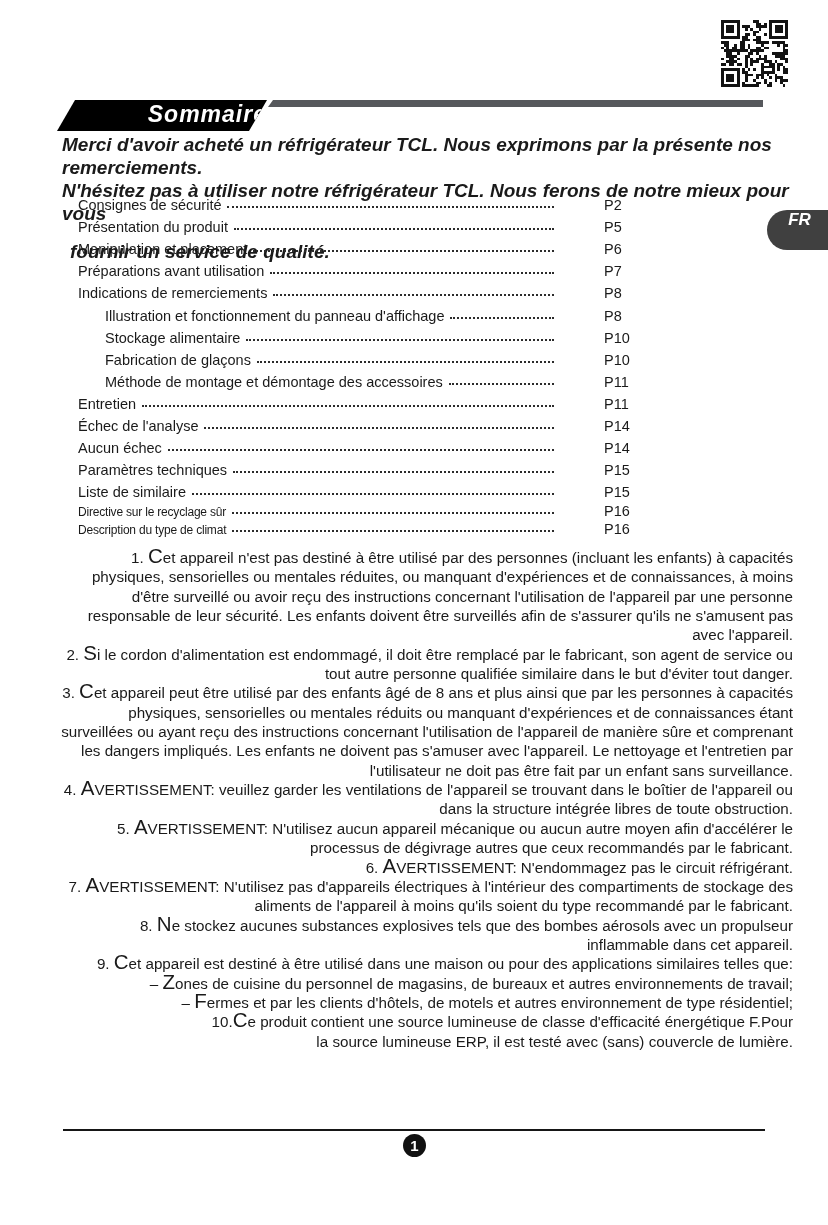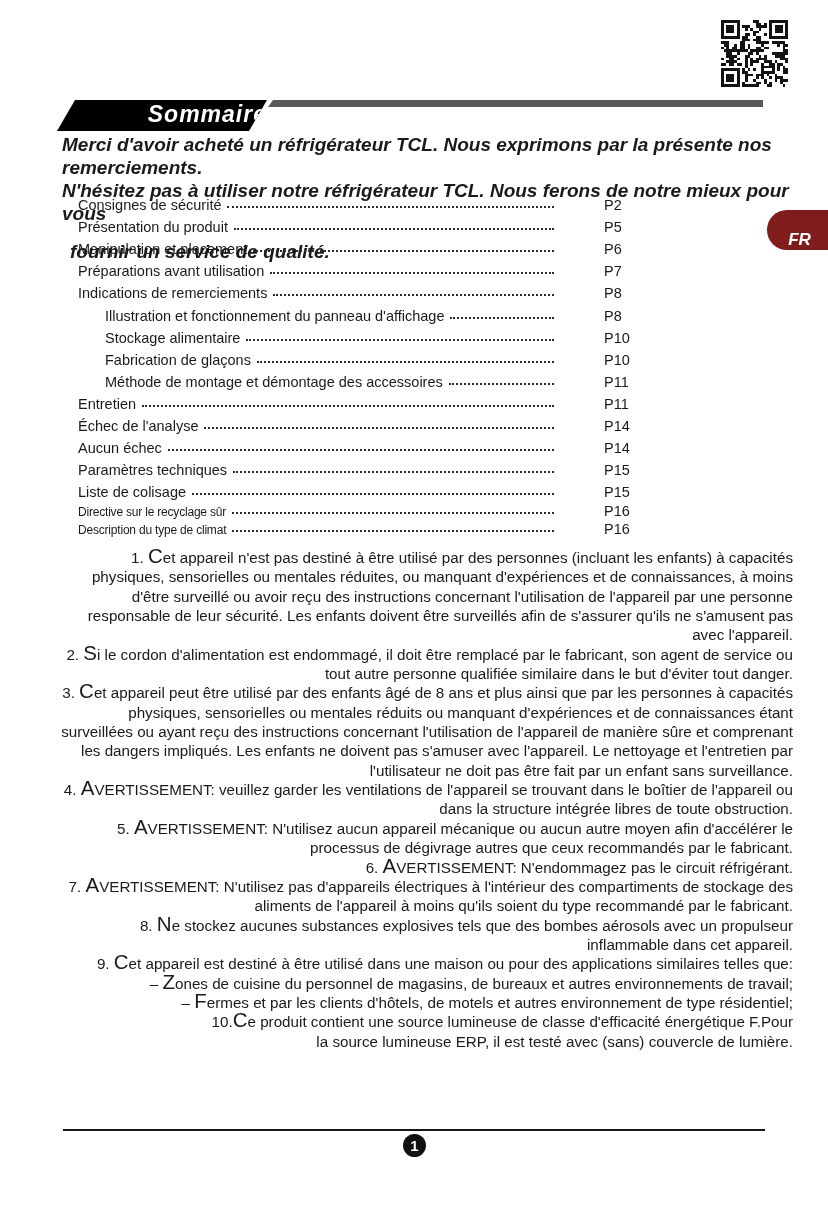--- a/index.html
+++ b/index.html
@@ -43,23 +43,23 @@
   .toc-label { white-space:nowrap; padding-bottom:2px; }
   .toc-leader { flex:1; border-bottom:2px dotted #2b2b2b; margin:0 4px 7px 6px; min-width:20px; }
   .toc-page  { flex:0 0 46px; margin-left:46px; padding-bottom:2px; }
   .toc-row.indent .toc-label { padding-left:27px; }
   .toc-row.small { height:18.5px; }
   .toc-row.small .toc-label { font-size:12px; letter-spacing:-0.2px; }
 
   
   .fr-tab {
     position:absolute; left:767px; top:210px; width:61px; height:40px;
-    background:#7f1d1d; border-radius:20px 0 0 20px;
+    background:#404040; border-radius:20px 0 0 20px;
     color:#fff; font-style:italic; font-weight:bold; font-size:17px;
-    display:flex; align-items:flex-end; justify-content:center;
+    display:flex; align-items:flex-start; justify-content:center;
     padding-left:4px; box-sizing:border-box;
   }
 
   
   .body-text {
     position:absolute; left:60px; top:548px; width:733px;
     font-size:15.2px; line-height:19.35px; text-align:right;
   }
   .para { margin:0; }
   .p-initial { font-size:20.5px; line-height:5px; }
@@ -378,21 +378,21 @@
     <span class="toc-label">Aucun échec</span>
     <span class="toc-leader"></span>
     <span class="toc-page">P14</span>
   </div>
       <div class="toc-row">
     <span class="toc-label">Paramètres techniques</span>
     <span class="toc-leader"></span>
     <span class="toc-page">P15</span>
   </div>
       <div class="toc-row">
-    <span class="toc-label">Liste de colisage</span>
+    <span class="toc-label">Liste de similaire</span>
     <span class="toc-leader"></span>
     <span class="toc-page">P15</span>
   </div>
       <div class="toc-row small">
     <span class="toc-label">Directive sur le recyclage sûr</span>
     <span class="toc-leader"></span>
     <span class="toc-page">P16</span>
   </div>
       <div class="toc-row small">
     <span class="toc-label">Description du type de climat</span>

